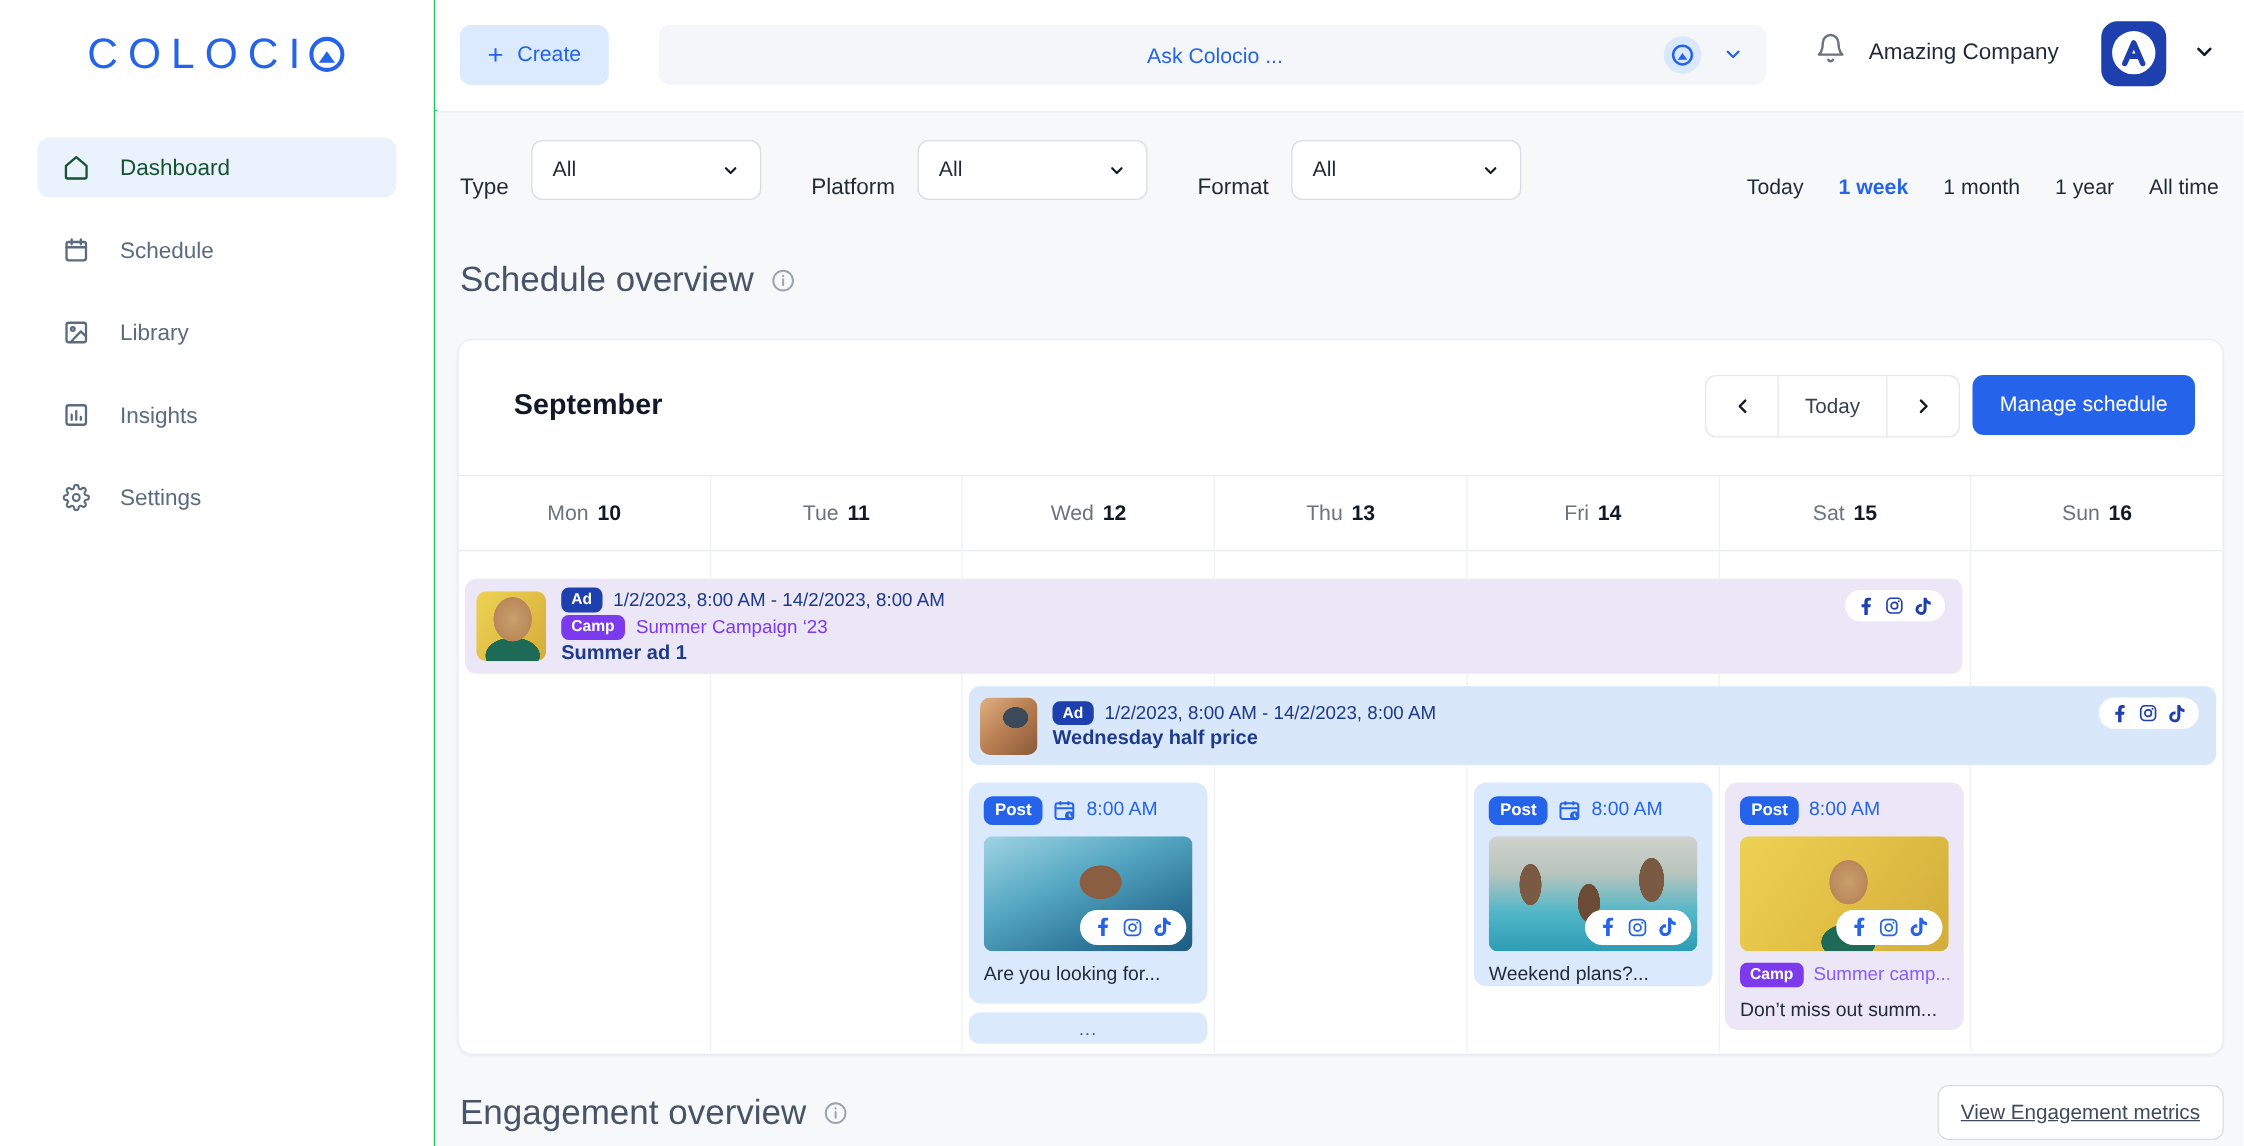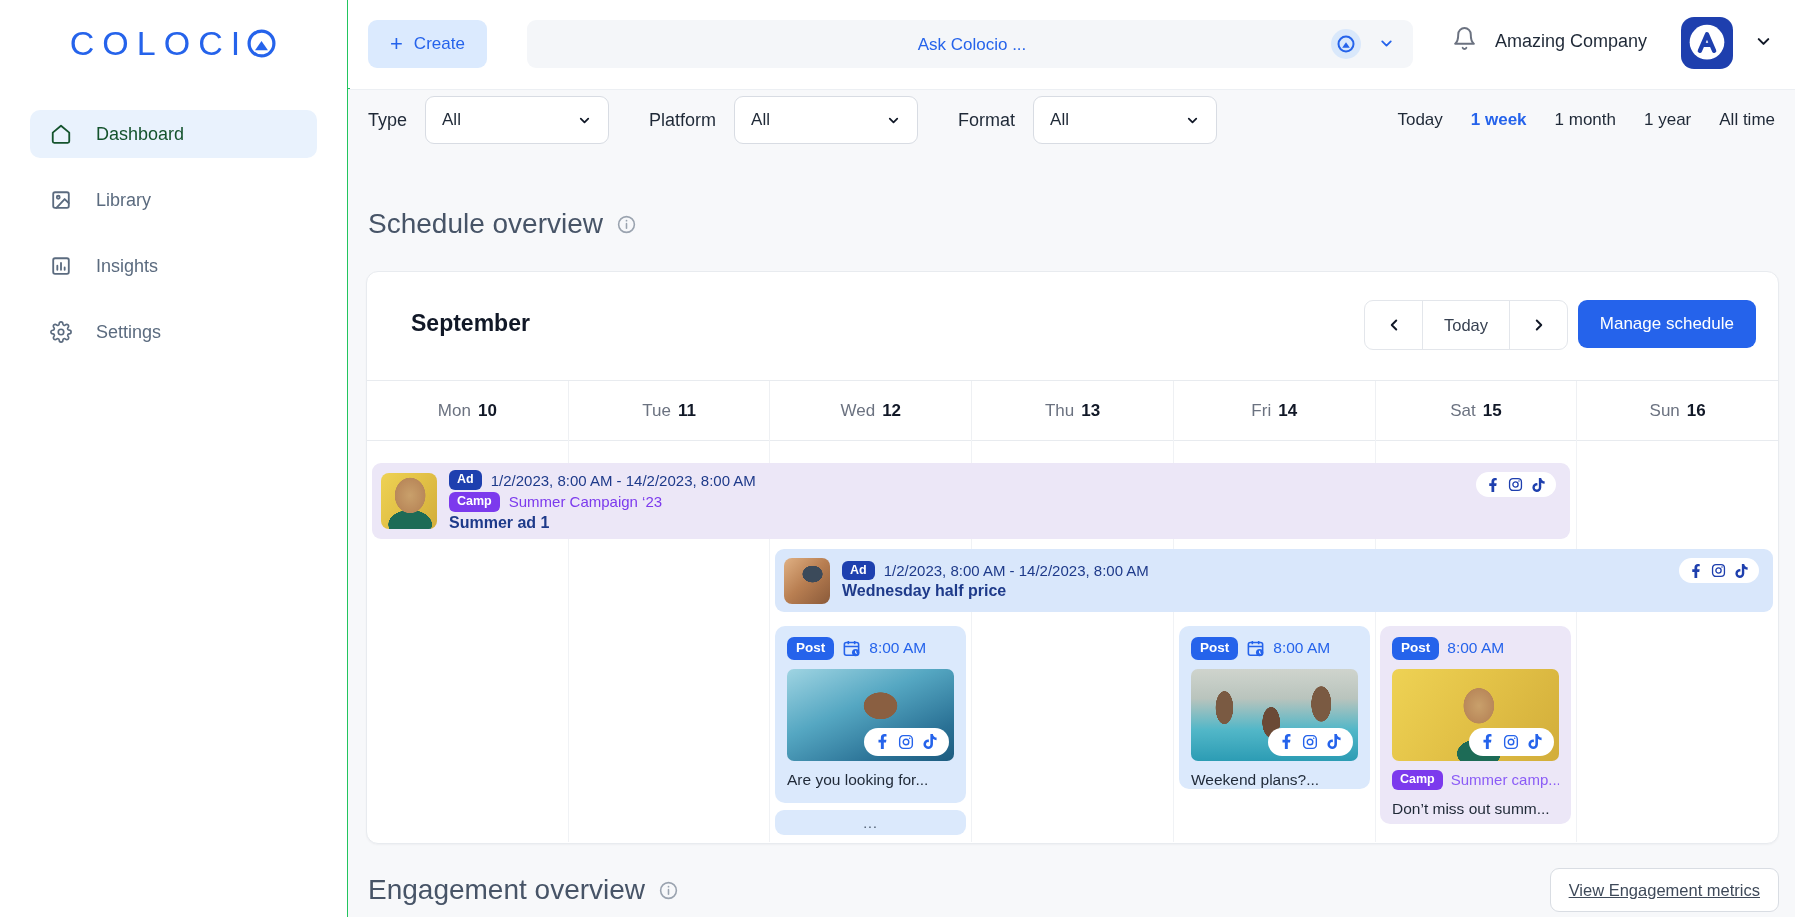--- a/index.html
+++ b/index.html
@@ -29,21 +29,21 @@
     display:flex;align-items:center;justify-content:center;cursor:pointer;}
   .search-caret{position:absolute;right:18px;top:15px;color:#2563eb;cursor:pointer;}
   .bell{position:absolute;left:1104px;top:26px;color:#6b7280;cursor:pointer;}
   .company{position:absolute;right:148px;top:31px;font-size:18px;color:#1f2937;}
   .avatar{position:absolute;right:62px;top:17px;width:52px;height:52px;border-radius:13px;background:#1e3fae;cursor:pointer;}
   .tb-caret{position:absolute;right:22px;top:32px;color:#111827;cursor:pointer;}
 
   
   .content{position:absolute;left:348px;top:89px;right:0;bottom:0;background:#f7f8fa;border-top:1px solid #eceff3;}
 
-  .filter-row{position:absolute;left:20px;top:6px;right:20px;height:48px;display:flex;align-items:center;}
+  .filter-row{position:absolute;left:20px;top:22px;right:20px;height:48px;display:flex;align-items:flex-end;}
   .f-label{font-size:18px;color:#1f2937;font-weight:500;margin-right:18px;}
   .select{width:150px;height:46px;background:#fff;border:1px solid #d8dce3;border-radius:9px;display:flex;align-items:center;
     justify-content:space-between;padding:0 16px;font-size:17px;color:#1f2937;margin-right:40px;cursor:pointer;}
   .ranges{margin-left:auto;display:flex;gap:28px;font-size:17px;color:#1f2937;align-items:center;}
   .range{cursor:pointer;}
   .range.active{color:#2563eb;font-weight:700;}
 
   .section-heading{position:absolute;left:20px;top:118px;display:flex;align-items:center;gap:13px;
     font-size:28px;color:#475467;font-weight:500;}
 
@@ -138,20 +138,29 @@
     <div class="nav-item active">
       <span>
         <svg width="22" height="22" viewBox="0 0 24 24" fill="none" stroke="currentColor" stroke-width="2" stroke-linejoin="round">
             <path d="M3 10.5L12 3l9 7.5V20a1.6 1.6 0 0 1-1.6 1.6H4.6A1.6 1.6 0 0 1 3 20z"></path>
           </svg>
       </span>
       <span>Dashboard</span>
     </div>
     <div class="nav-item">
       <span>
+        <svg width="22" height="22" viewBox="0 0 24 24" fill="none" stroke="currentColor" stroke-width="2" stroke-linecap="round">
+            <rect x="3.5" y="5" width="17" height="16" rx="2"></rect>
+            <path d="M8 2.8V7M16 2.8V7M3.5 9.6h17"></path>
+          </svg>
+      </span>
+      <span>Schedule</span>
+    </div>
+    <div class="nav-item">
+      <span>
         <svg width="22" height="22" viewBox="0 0 24 24" fill="none" stroke="currentColor" stroke-width="2" stroke-linecap="round" stroke-linejoin="round">
             <rect x="3.5" y="3.5" width="17" height="17" rx="2"></rect>
             <circle cx="9" cy="9" r="1.6"></circle>
             <path d="M20.5 15.5l-4.5-4.5-9 9.5"></path>
           </svg>
       </span>
       <span>Library</span>
     </div>
     <div class="nav-item">
       <span>

